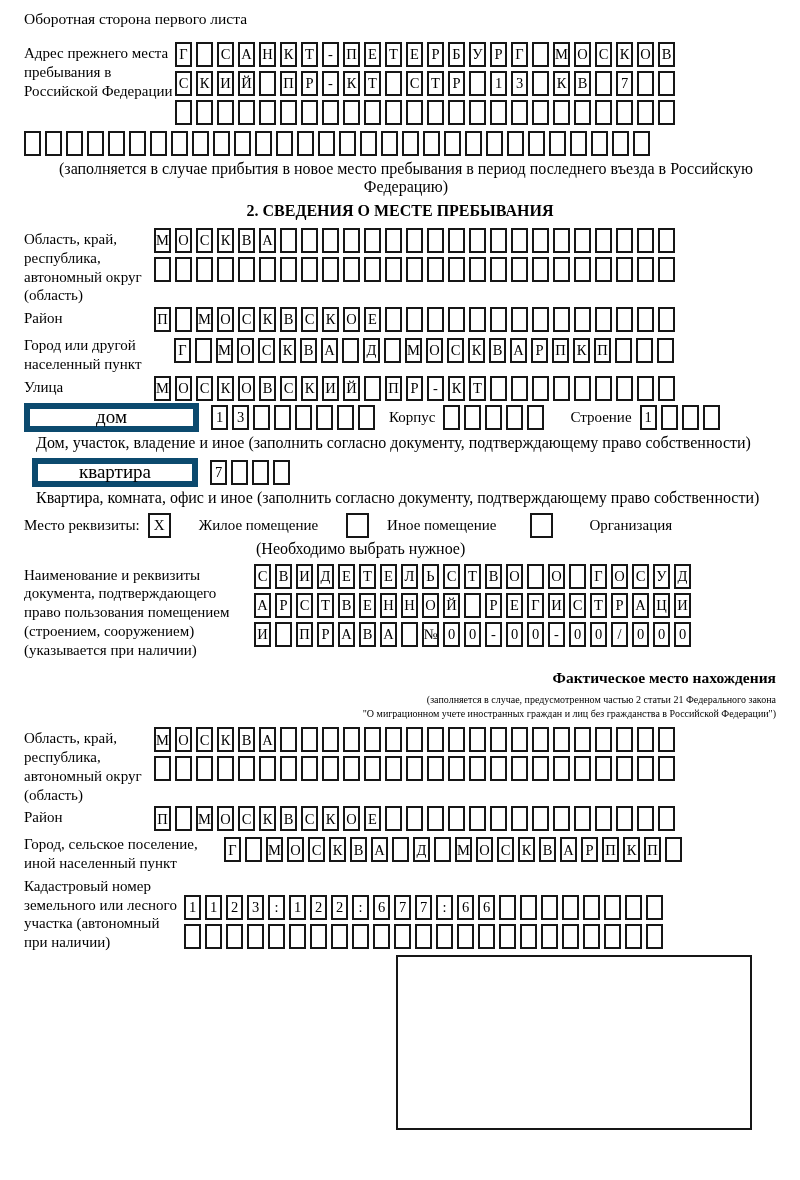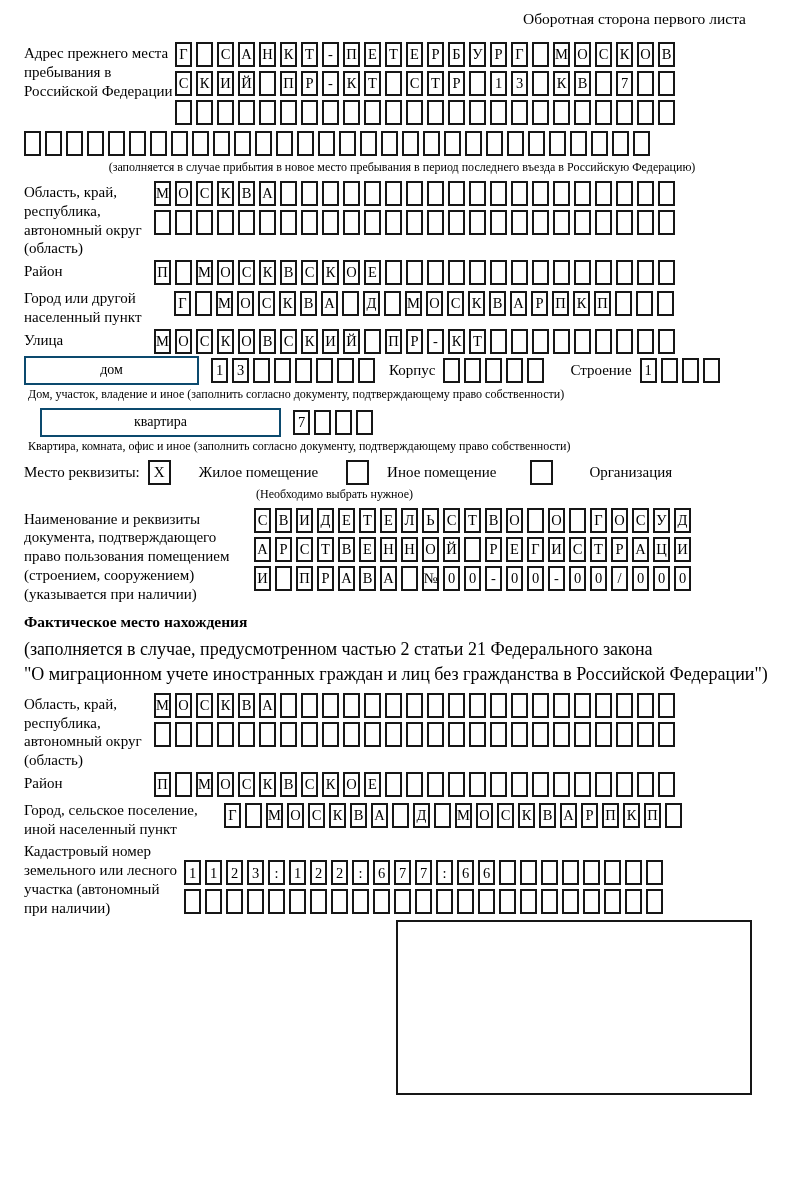--- a/index.html
+++ b/index.html
@@ -4,46 +4,46 @@
 <style>
   * { box-sizing: border-box; margin: 0; padding: 0; }
   html, body { background: #ffffff; }
   body {
     width: 800px; height: 1180px;
     font-family: "Liberation Serif", serif;
     color: #000; font-size: 15px; overflow: hidden;
   }
   .page { padding: 10px 24px 0 24px; width: 800px; }
 
-  .hdr { text-align: right; padding-right: 30px; font-size: 15.5px; margin-bottom: 14px; }
+  .hdr { padding-right: 30px; font-size: 15.5px; margin-bottom: 14px; }
 
   .row { display: flex; align-items: flex-start; margin-bottom: 2px; }
   .lbl { line-height: 1.25; padding-top: 2px; }
   .stack > .cells { margin-bottom: 4px; }
 
   .cells { display: flex; gap: 4px; }
   .cell {
     width: 17px; height: 25px; flex: 0 0 17px;
     border: 2px solid #161616;
     display: flex; align-items: center; justify-content: center;
     font-size: 14.5px; line-height: 1; background: #fff;
   }
 
   .fieldbox {
-    border: 2px solid #0c4a6e; height: 29px;
+    border: 6px solid #0c4a6e; height: 29px;
     display: flex; align-items: center; justify-content: center;
-    font-size: 14px;
+    font-size: 19px;
   }
 
-  .caption { font-size: 12px; margin: 1px 0 6px 4px; }
+  .caption { font-size: 16px; margin: 1px 0 6px 12px; }
   .caption.center { text-align: center; }
 
   .sect-title { text-align: center; font-weight: bold; font-size: 16px; margin: 6px 0 8px 0; }
-  .sub-title  { text-align: left; font-weight: bold; font-size: 15.5px; margin: 10px 0 6px 0; }
-  .note-center { text-align: left; font-size: 18px; line-height: 1.35; }
+  .sub-title  { text-align: right; font-weight: bold; font-size: 15.5px; margin: 10px 0 6px 0; }
+  .note-center { text-align: right; font-size: 10px; line-height: 1.35; }
 
   .chk {
     width: 23px; height: 25px; flex: 0 0 23px;
     border: 2px solid #161616;
     display: inline-flex; align-items: center; justify-content: center;
     font-size: 15px;
   }
   .optlbl { padding: 3px 0 0 0; }
 
   .stamp-box {
@@ -173,20 +173,21 @@
       <div class="cell"></div>
       <div class="cell"></div>
       <div class="cell"></div>
       <div class="cell"></div>
       <div class="cell"></div>
       <div class="cell"></div>
       <div class="cell"></div>
     </div>
   <div class="caption center">(заполняется в случае прибытия в новое место пребывания в период последнего въезда в Российскую Федерацию)</div>
 
+  <div class="sect-title">2. СВЕДЕНИЯ О МЕСТЕ ПРЕБЫВАНИЯ</div>
 
   <div class="row">
     <div class="lbl" style="width:130px">Область, край, республика, автономный округ (область)</div>
     <div class="stack">
       <div class="cells">
           <div class="cell">М</div>
           <div class="cell">О</div>
           <div class="cell">С</div>
           <div class="cell">К</div>
           <div class="cell">В</div>
@@ -357,21 +358,21 @@
     <div class="cells">
         <div class="cell">1</div>
         <div class="cell"></div>
         <div class="cell"></div>
         <div class="cell"></div>
       </div>
   </div>
   <div class="caption">Дом, участок, владение и иное (заполнить согласно документу, подтверждающему право собственности)</div>
 
   <div class="row" style="align-items:center">
-    <div class="fieldbox" style="width:241px;margin-left:16px">квартира</div>
+    <div class="fieldbox" style="width:166px;margin-left:8px">квартира</div>
     <div class="cells" style="margin-left:12px">
         <div class="cell">7</div>
         <div class="cell"></div>
         <div class="cell"></div>
         <div class="cell"></div>
       </div>
   </div>
   <div class="caption">Квартира, комната, офис и иное (заполнить согласно документу, подтверждающему право собственности)</div>
 
   <div class="row" style="align-items:center">

